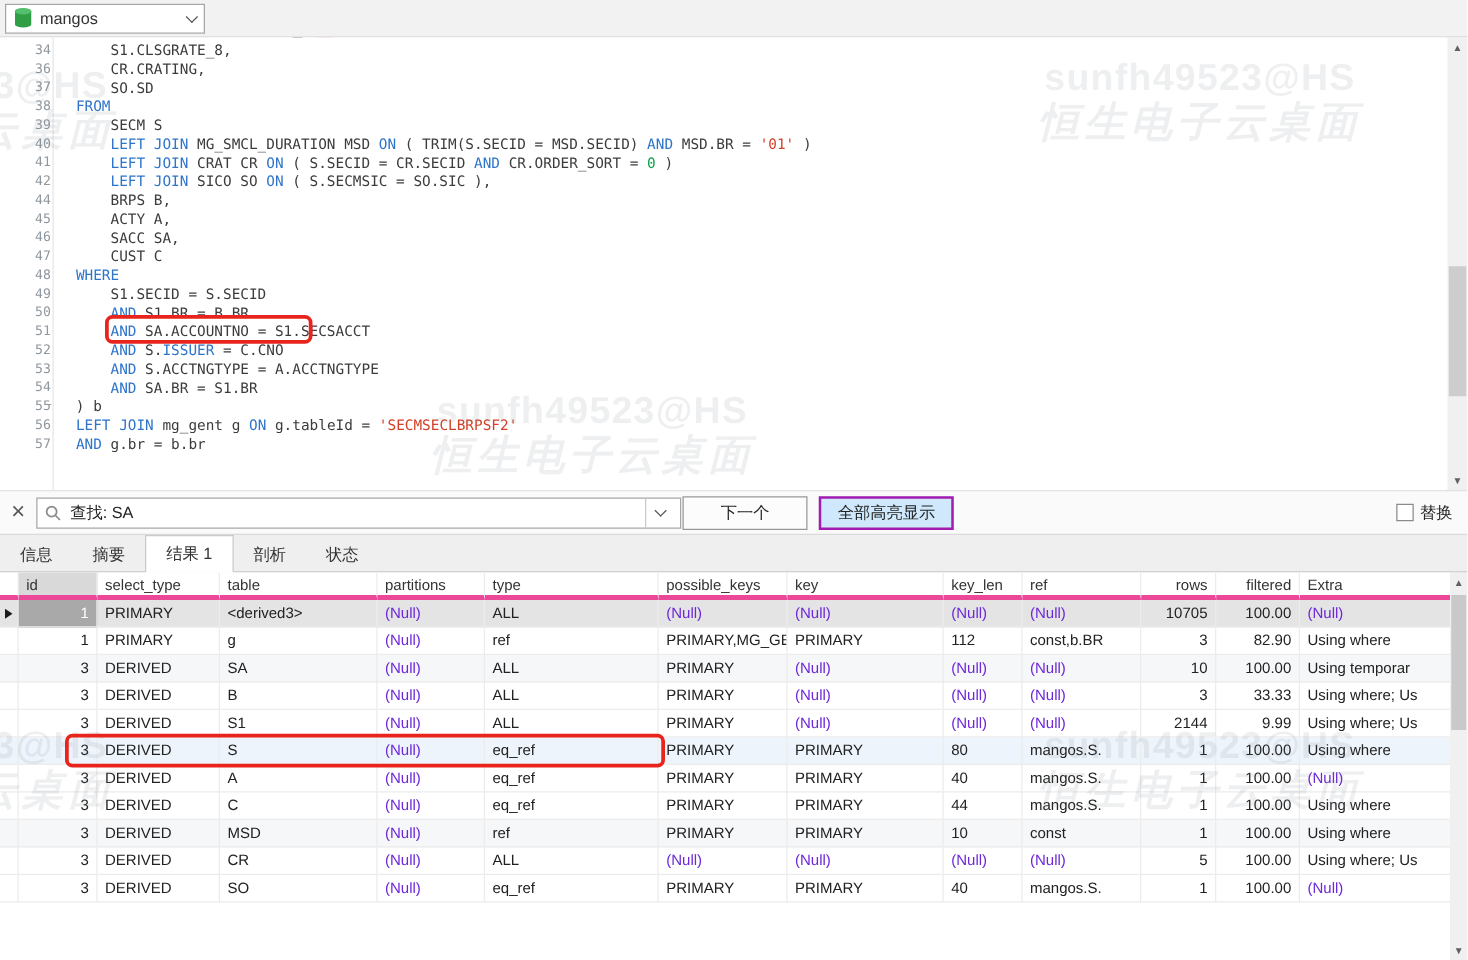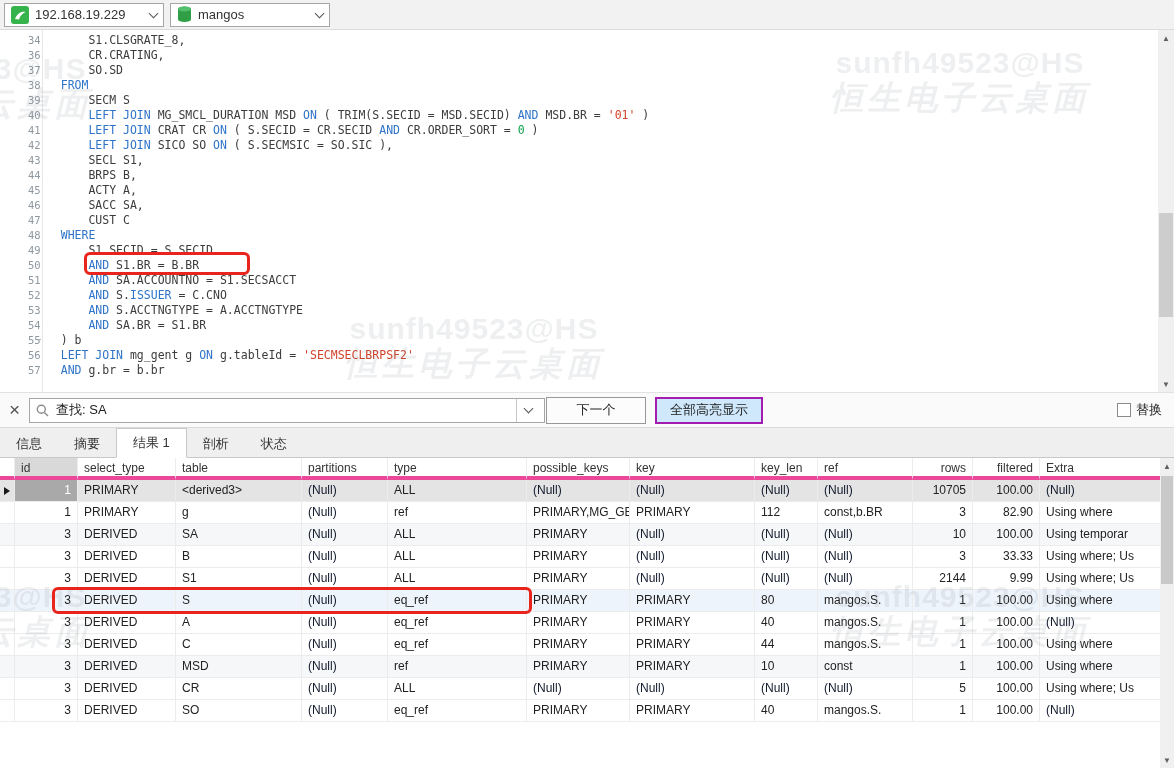--- a/index.html
+++ b/index.html
@@ -67,21 +67,21 @@
   .trow { display:flex; height:22px; }
   .tcell { border-right:1px solid #ececec; border-bottom:1px solid #ececec; padding:0 6px;
     line-height:21px; white-space:nowrap; overflow:hidden; }
   .hrow .tcell { border-bottom:4px solid #ec4899; color:#333; }
   .c-sel { width:15px; padding:0; display:flex; align-items:center; justify-content:center; }
   .c0 { width:63px; text-align:right; } .c1 { width:98px; } .c2 { width:126px; }
   .c3 { width:86px; } .c4 { width:139px; } .c5 { width:103px; } .c6 { width:125px; }
   .c7 { width:63px; } .c8 { width:95px; } .c9 { width:60px; text-align:right; }
   .c10 { width:67px; text-align:right; } .c11 { width:120px; border-right:none; }
   .hrow .c0 { background:#d9d9d9; text-align:left; }
-  .null-cell { color:#0f172a; }
+  .null-cell { color:#6d28d9; }
   .row-selected { background:#e4e4e4; }
   .row-selected .c0 { background:#a9a9a9; color:#fff; }
   .row-shade { background:#f6f7f8; }
   .row-tint { background:#eef4fb; }
   .sel-arrow { width:0; height:0; border-left:6px solid #1a1a1a;
     border-top:4px solid transparent; border-bottom:4px solid transparent; }
 
   
   .tscroll { position:absolute; top:458px; left:1160px; width:14px; height:310px; background:#f0f0f0; z-index:4; }
   .tthumb { position:absolute; left:1px; width:12px; top:18px; height:108px; background:#c9c9c9; }
@@ -97,28 +97,20 @@
   .wm .l1 { font-size:30px; font-weight:bold; letter-spacing:1px; }
   .wm .l2 { font-size:33px; font-weight:bold; font-style:italic; letter-spacing:4px; }
   #wm-a { left:-178px; top:52px; } #wm-b { left:820px; top:46px; }
   #wm-c { left:334px; top:312px; } #wm-d { left:-178px; top:580px; } #wm-e { left:820px; top:580px; }
 </style>
 </head>
 <body>
 
 <div class="toolbar">
   <div class="combo">
-    <svg width="18" height="18">
-        <rect width="18" height="18" rx="3" fill="#36b34a"></rect>
-        <path d="M4 13 C6.5 6.5 11 5 14.5 6 C11 8 8.8 10.2 8 13.5 Z" fill="#fff"></path>
-      </svg>
-    <span class="val">192.168.19.229</span>
-    <span class="chev"></span>
-  </div>
-  <div class="combo">
     <svg width="15" height="17" viewBox="0 0 15 17">
         <path fill="#2f9e44" d="M1 3 a6.5 2.5 0 0 1 13 0 v10.5 a6.5 2.5 0 0 1 -13 0 Z"></path>
         <ellipse cx="7.5" cy="3" rx="6.5" ry="2.5" fill="#53c06d"></ellipse>
       </svg>
     <span class="val">mangos</span>
     <span class="chev"></span>
   </div>
   <div class="tb-btn">
     <svg width="13" height="15">
         <path d="M2.5 1.5 L11 7.5 L2.5 13.5 Z" fill="none" stroke="#2d7dd2" stroke-width="1.6" stroke-linejoin="round"></path>
@@ -166,24 +158,20 @@
       <span class="num">40</span>
       <span class="code-text"><span class="tok-p">        </span><span class="tok-k">LEFT JOIN</span><span class="tok-p"> MG_SMCL_DURATION MSD </span><span class="tok-k">ON</span><span class="tok-p"> ( TRIM(S.SECID = MSD.SECID) </span><span class="tok-k">AND</span><span class="tok-p"> MSD.BR = </span><span class="tok-s">'01'</span><span class="tok-p"> )</span></span>
     </div>
     <div class="code-line">
       <span class="num">41</span>
       <span class="code-text"><span class="tok-p">        </span><span class="tok-k">LEFT JOIN</span><span class="tok-p"> CRAT CR </span><span class="tok-k">ON</span><span class="tok-p"> ( S.SECID = CR.SECID </span><span class="tok-k">AND</span><span class="tok-p"> CR.ORDER_SORT = </span><span class="tok-n">0</span><span class="tok-p"> )</span></span>
     </div>
     <div class="code-line">
       <span class="num">42</span>
       <span class="code-text"><span class="tok-p">        </span><span class="tok-k">LEFT JOIN</span><span class="tok-p"> SICO SO </span><span class="tok-k">ON</span><span class="tok-p"> ( S.SECMSIC = SO.SIC ),</span></span>
-    </div>
-    <div class="code-line">
-      <span class="num">43</span>
-      <span class="code-text"><span class="tok-p">        SECL S1,</span></span>
     </div>
     <div class="code-line">
       <span class="num">44</span>
       <span class="code-text"><span class="tok-p">        BRPS B,</span></span>
     </div>
     <div class="code-line">
       <span class="num">45</span>
       <span class="code-text"><span class="tok-p">        ACTY A,</span></span>
     </div>
     <div class="code-line">

